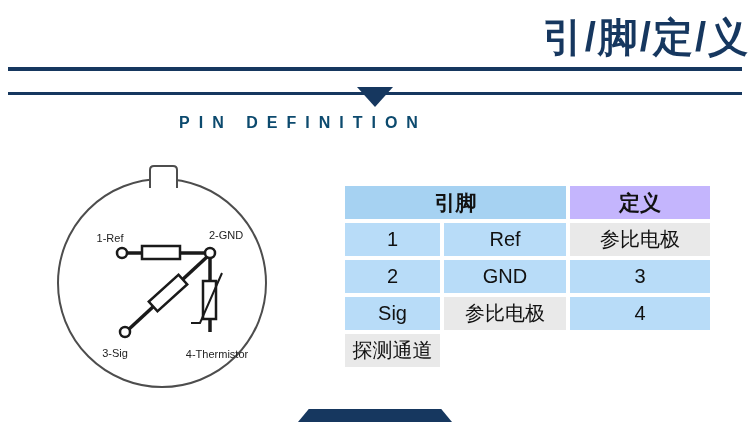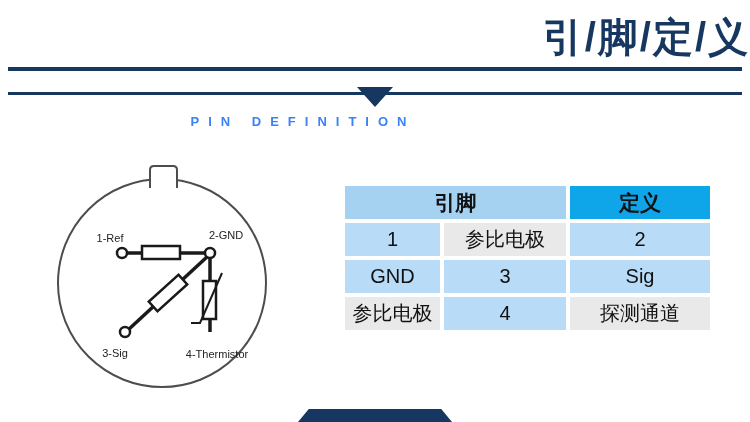--- a/index.html
+++ b/index.html
@@ -25,22 +25,22 @@
   .triangle{
     position:absolute;top:87px;left:357px;
     width:0;height:0;
     border-left:18px solid transparent;
     border-right:18px solid transparent;
     border-top:20px solid #16375f;
   }
   .subtitle{
     position:absolute;top:114px;left:0;width:606px;
     text-align:center;
-    font-size:13px;font-weight:bold;
-    color:#3b82f6;letter-spacing:9px;
+    font-size:16px;font-weight:bold;
+    color:#0c4a6e;letter-spacing:9px;
   }
 
   
   .sensor{position:absolute;left:38px;top:160px;}
   .shell{fill:#ffffff;stroke:#4d4d4d;stroke-width:2;}
   .tab{fill:#ffffff;stroke:#4d4d4d;stroke-width:2;}
   .wire{stroke:#1a1a1a;stroke-width:3.5;fill:none;}
   .thin{stroke-width:2;}
   .res{fill:#ffffff;stroke:#1a1a1a;stroke-width:2.5;}
   .pin{fill:#ffffff;stroke:#1a1a1a;stroke-width:2.5;}
@@ -55,21 +55,21 @@
     gap:4px;
   }
   .cell{
     display:flex;align-items:center;justify-content:center;
     font-size:20px;color:#111111;
   }
   .span2{grid-column:1 / span 2;}
   .blue{background:#b8dcf8;}
   .hblue{background:#a6d2f2;}
   .gray{background:#e9e9e9;font-family:Liberation Mono, monospace;}
-  .hgray{background:#0ea5e9;}
+  .hgray{background:#c4b5fd;}
   .head{font-weight:bold;font-size:21px;}
 
   
   .bottom-ribbon{
     position:absolute;bottom:0;left:50%;
     transform:translateX(-50%);
     width:154px;height:13px;
     background:#16375f;
     clip-path:polygon(7% 0,93% 0,100% 100%,0 100%);
   }
@@ -108,20 +108,21 @@
     <text class="pinlabel" x="77" y="197" text-anchor="middle">3-Sig</text>
     <text class="pinlabel" x="179" y="198" text-anchor="middle">4-Thermistor</text>
   </svg>
 
   <div class="pintable">
 
     <div class="cell head hblue span2">引脚</div>
     <div class="cell head hgray">定义</div>
 
     <div class="cell blue">1</div>
+    <div class="cell blue">Ref</div>
     <div class="cell gray">参比电极</div>
 
     <div class="cell blue">2</div>
     <div class="cell blue">GND</div>
 
     <div class="cell blue">3</div>
     <div class="cell blue">Sig</div>
     <div class="cell gray">参比电极</div>
 
     <div class="cell blue">4</div>

